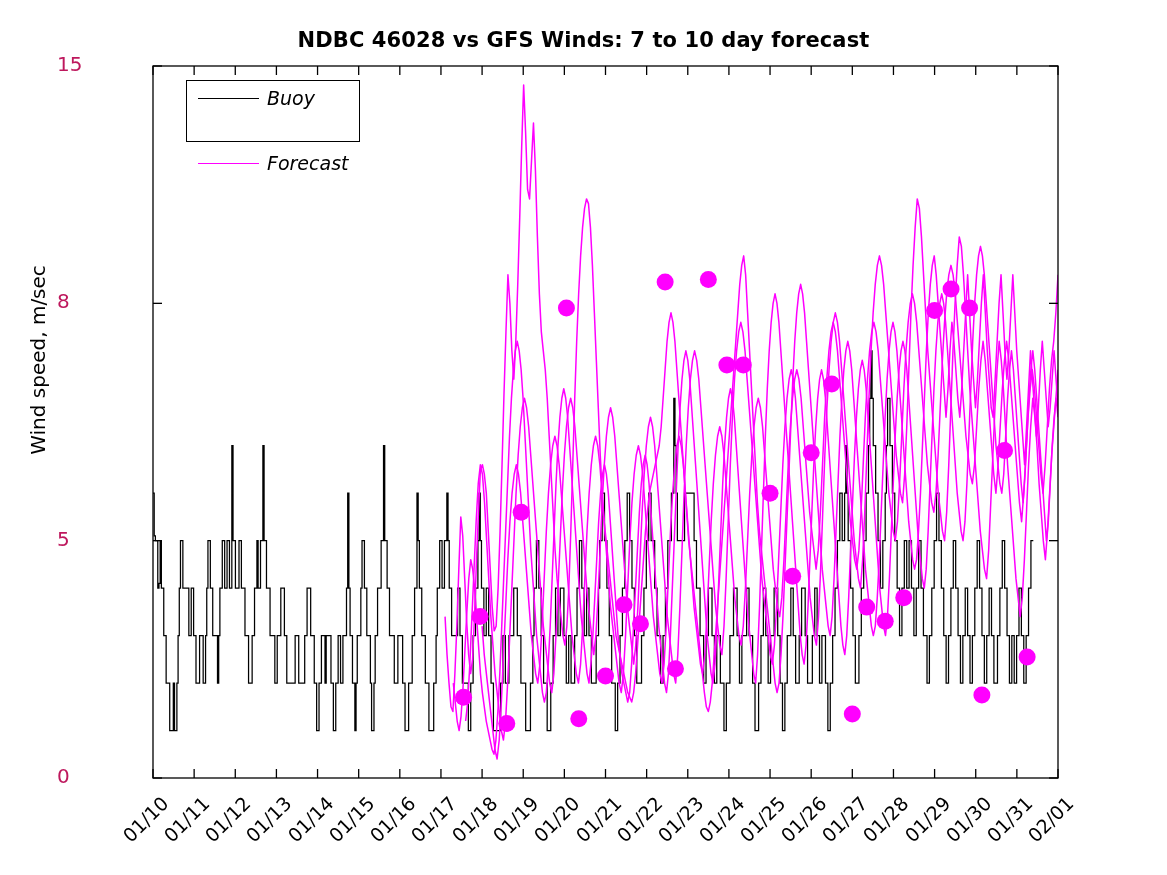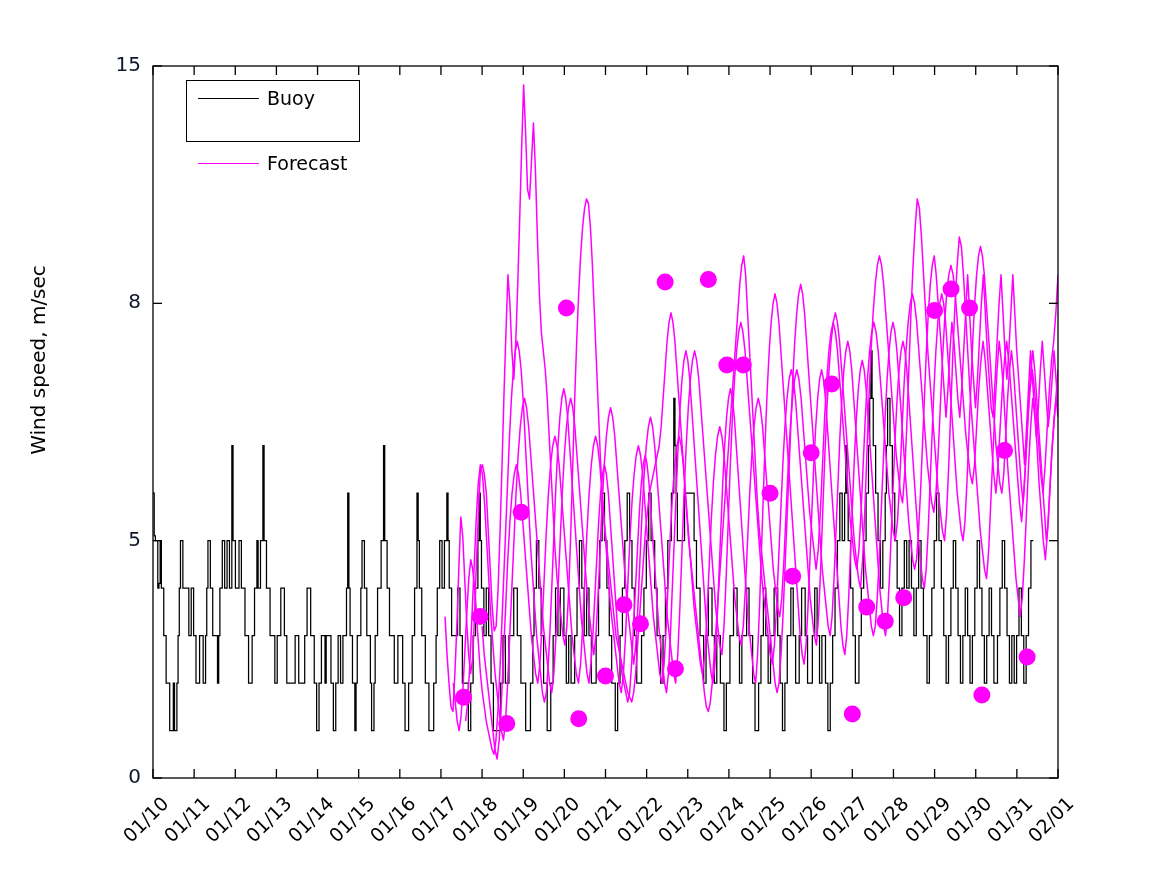--- a/index.html
+++ b/index.html
@@ -14,37 +14,38 @@
     position:absolute;left:-212px;top:348px;width:500px;text-align:center;
     font-size:20px;color:#000;transform:rotate(-90deg);transform-origin:center center;
   }
   #plotsvg{position:absolute;left:0;top:0;}
   .xtick-label{
     position:absolute;font-size:19px;color:#000;white-space:nowrap;
     transform:rotate(-45deg);transform-origin:right top;
     text-align:right;
   }
   .ytick-label{
-    position:absolute;font-size:20px;color:#0f172a;text-align:right;white-space:nowrap;
+    position:absolute;font-size:20px;color:#be185d;text-align:left;white-space:nowrap;
   }
   #legendbox{
     position:absolute;box-sizing:border-box;
     left:186px;top:80px;width:174px;height:62px;
     background:#ffffff;border:1.1px solid #000;
   }
-  .legend-row{position:absolute;left:0;width:174px;height:26px;}
+  .legend-row{position:absolute;left:0;width:174px;height:26px;font-style:italic;}
   .legend-line{position:absolute;left:11px;top:12px;width:61px;height:0;border-top:1.6px solid #000;}
   .legend-line.magenta{border-top-color:#ff00ff;}
   .legend-text{position:absolute;left:80px;top:-1px;font-size:19px;color:#000;line-height:26px;}
 </style>
 </head>
 <body>
 
 <div id="figure">
 
+  <div id="title">NDBC 46028 vs GFS Winds: 7 to 10 day forecast</div>
 
   <div id="ylabel">Wind speed, m/sec</div>
 
   <svg id="plotsvg" width="1167" height="875">
     <g id="gridlayer"></g>
 
     <defs>
       <clipPath id="plotclip">
           <rect x="153" y="66" width="905" height="712"></rect>
         </clipPath>

